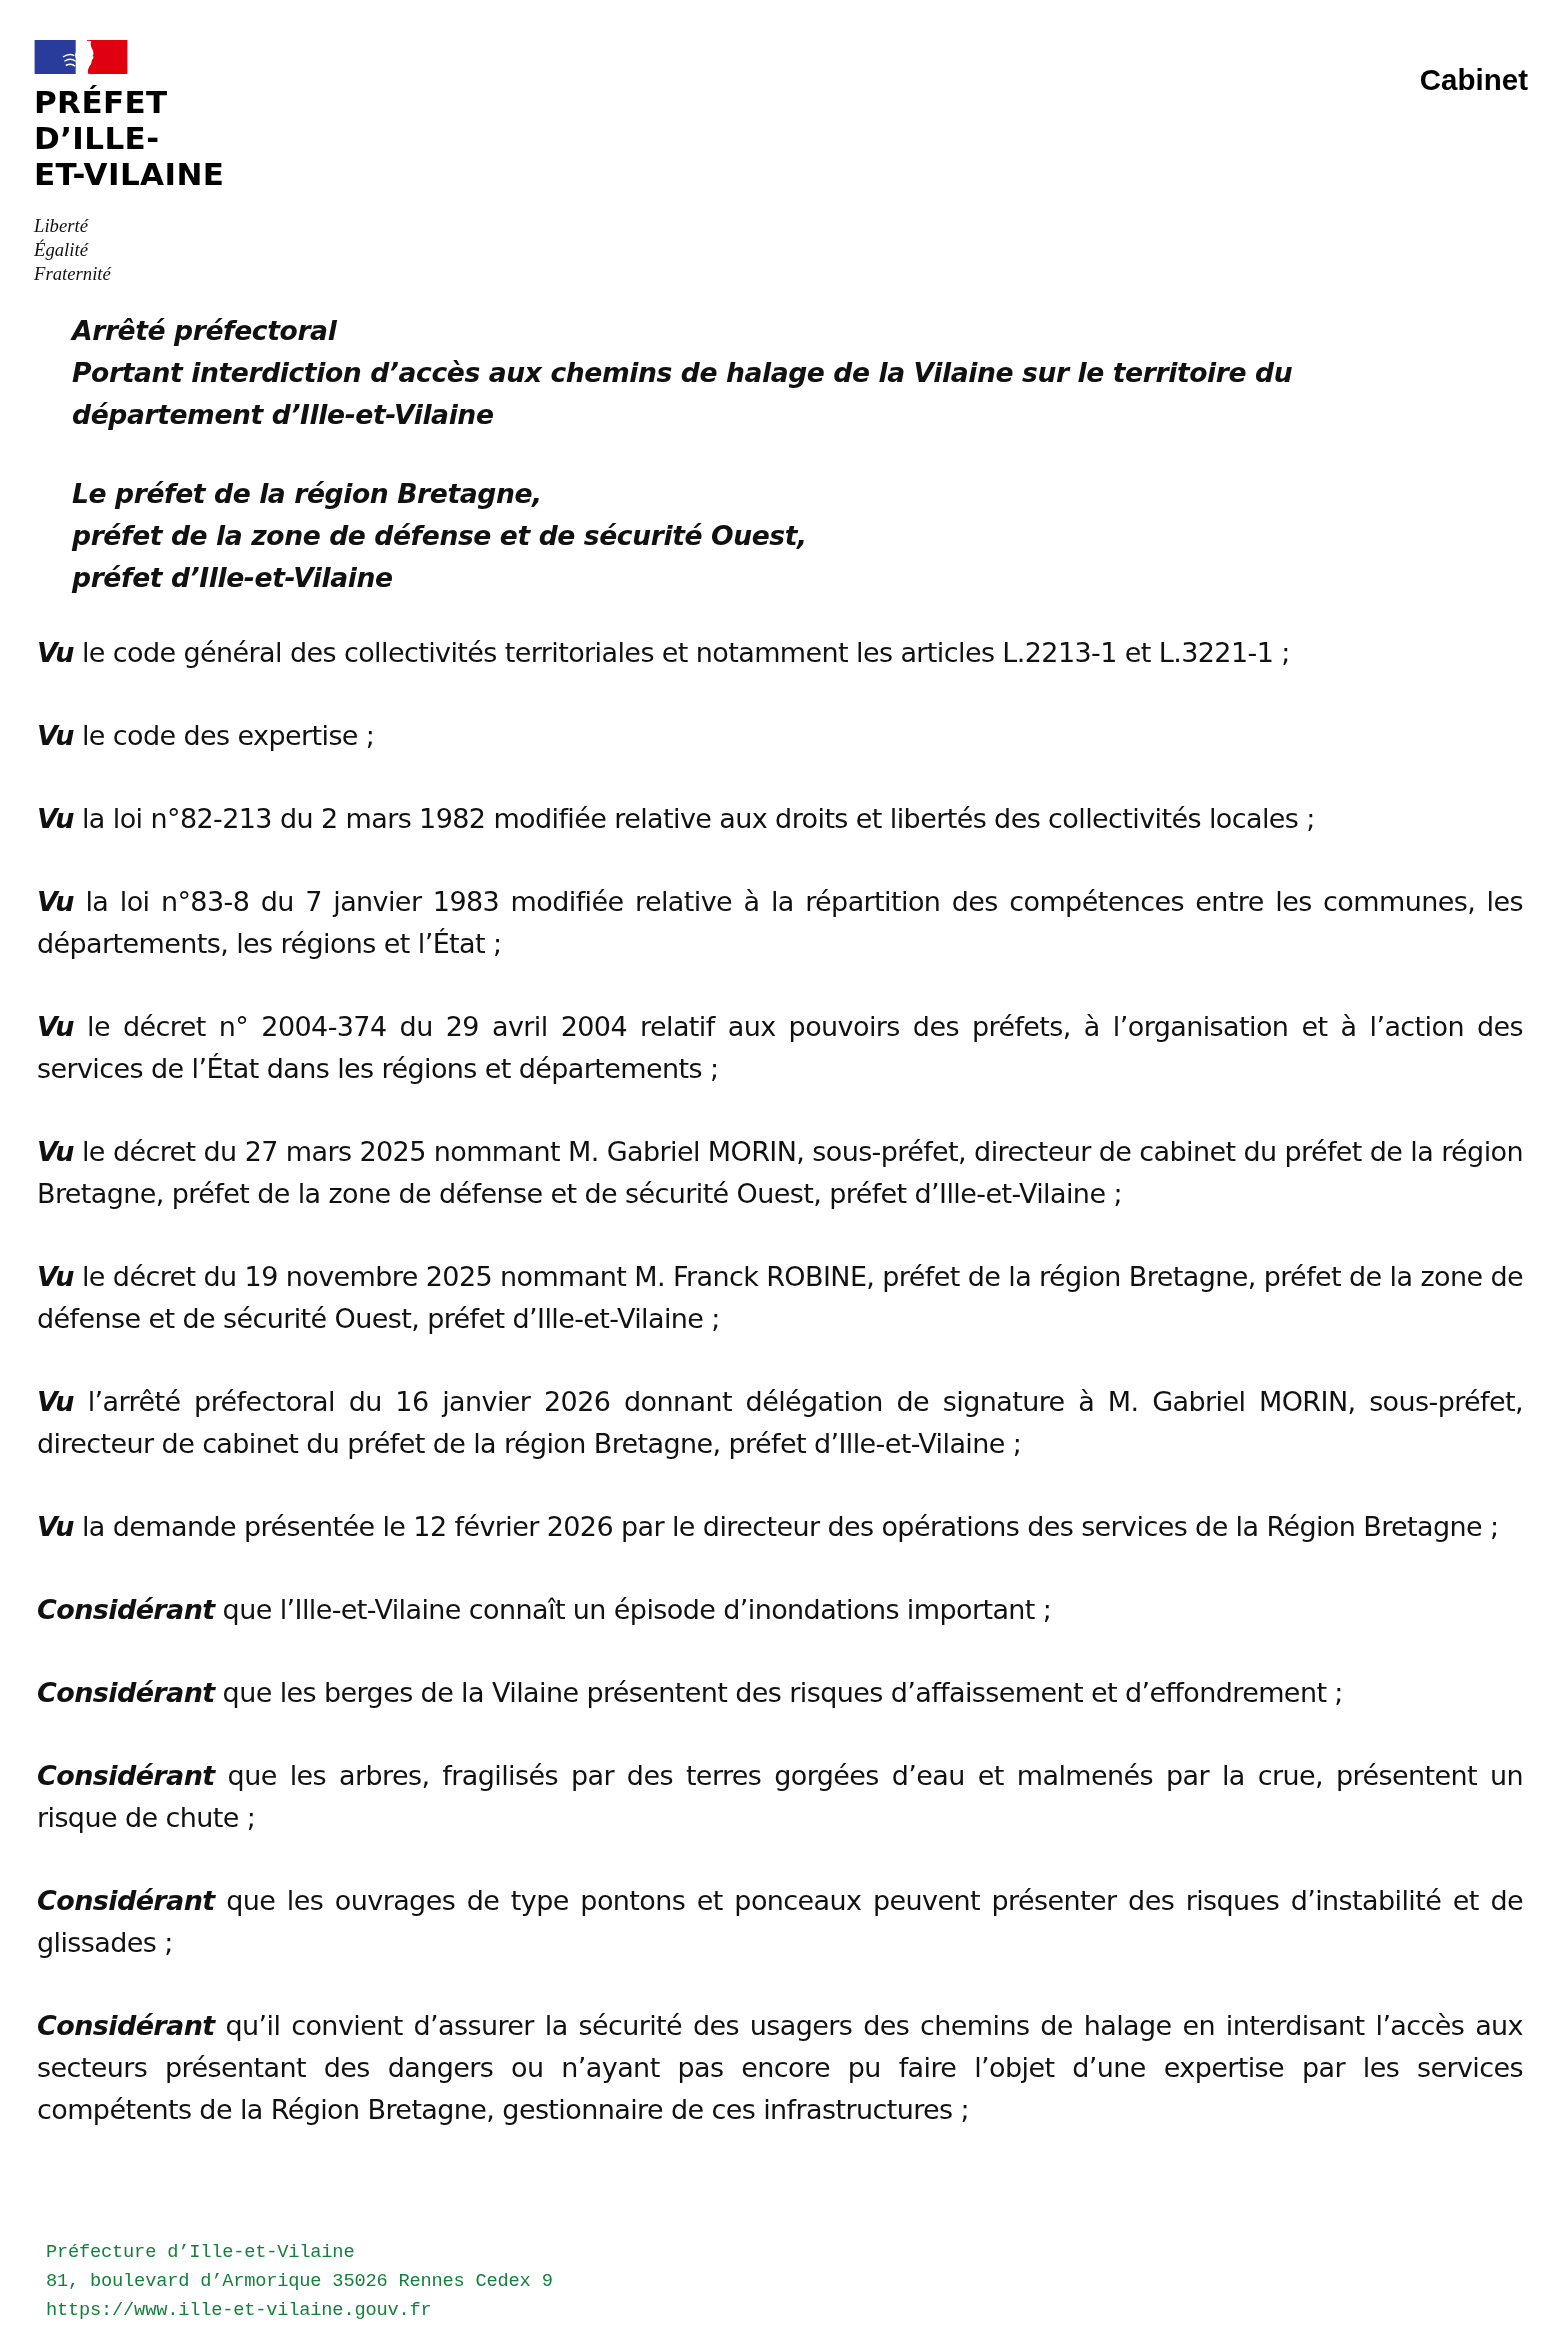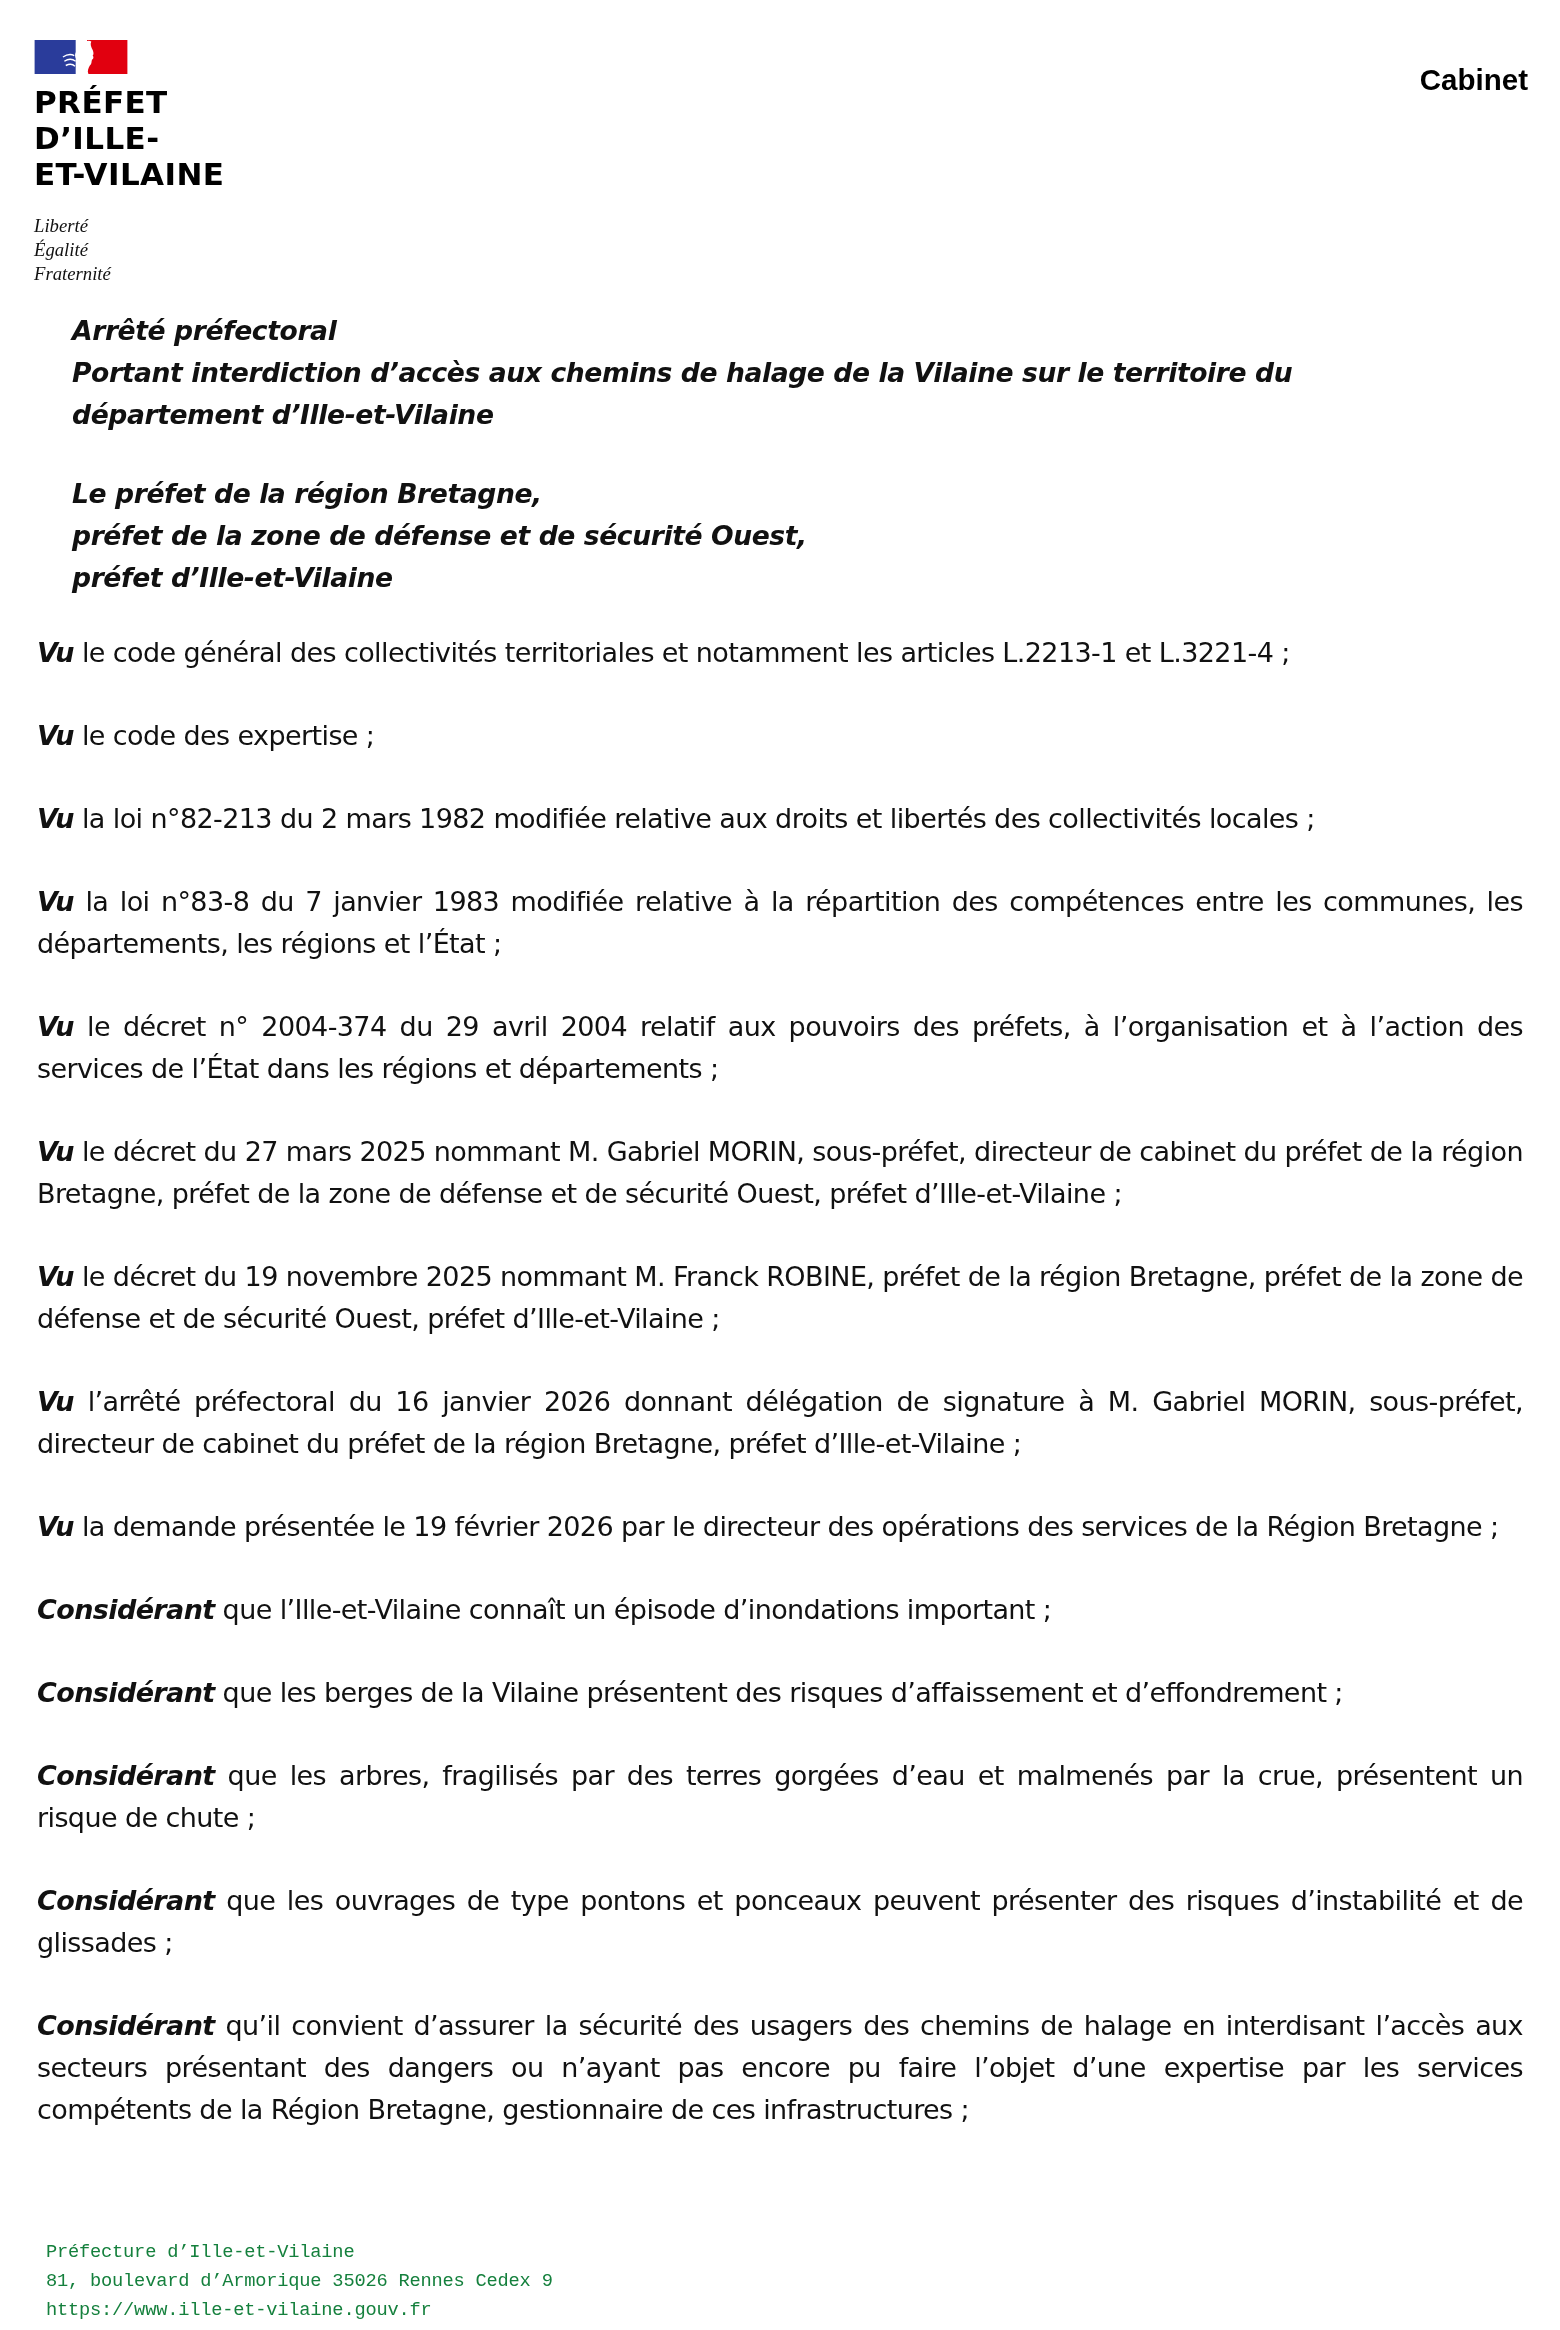--- a/index.html
+++ b/index.html
@@ -82,29 +82,29 @@
   <div>Arrêté préfectoral</div>
   <div>Portant interdiction d’accès aux chemins de halage de la Vilaine sur le territoire du</div>
   <div>département d’Ille-et-Vilaine</div>
   <div class="gap"></div>
   <div>Le préfet de la région Bretagne,</div>
   <div>préfet de la zone de défense et de sécurité Ouest,</div>
   <div>préfet d’Ille-et-Vilaine</div>
 </div>
 
 <div class="body-text" id="body-text">
-    <p class="para"><span class="kw">Vu</span><span> le code général des collectivités territoriales et notamment les articles L.2213-1 et L.3221-4 ;</span></p>
+    <p class="para"><span class="kw">Vu</span><span> le code général des collectivités territoriales et notamment les articles L.2213-1 et L.3221-1 ;</span></p>
     <p class="para"><span class="kw">Vu</span><span> le code des expertise ;</span></p>
     <p class="para"><span class="kw">Vu</span><span> la loi n°82-213 du 2 mars 1982 modifiée relative aux droits et libertés des collectivités locales ;</span></p>
     <p class="para"><span class="kw">Vu</span><span> la loi n°83-8 du 7 janvier 1983 modifiée relative à la répartition des compétences entre les communes, les départements, les régions et l’État ;</span></p>
     <p class="para"><span class="kw">Vu</span><span> le décret n° 2004-374 du 29 avril 2004 relatif aux pouvoirs des préfets, à l’organisation et à l’action des services de l’État dans les régions et départements ;</span></p>
     <p class="para"><span class="kw">Vu</span><span> le décret du 27 mars 2025 nommant M. Gabriel MORIN, sous-préfet, directeur de cabinet du préfet de la région Bretagne, préfet de la zone de défense et de sécurité Ouest, préfet d’Ille-et-Vilaine ;</span></p>
     <p class="para"><span class="kw">Vu</span><span> le décret du 19 novembre 2025 nommant M. Franck ROBINE, préfet de la région Bretagne, préfet de la zone de défense et de sécurité Ouest, préfet d’Ille-et-Vilaine ;</span></p>
     <p class="para"><span class="kw">Vu</span><span> l’arrêté préfectoral du 16 janvier 2026 donnant délégation de signature à M. Gabriel MORIN, sous-préfet, directeur de cabinet du préfet de la région Bretagne, préfet d’Ille-et-Vilaine ;</span></p>
-    <p class="para"><span class="kw">Vu</span><span> la demande présentée le 19 février 2026 par le directeur des opérations des services de la Région Bretagne ;</span></p>
+    <p class="para"><span class="kw">Vu</span><span> la demande présentée le 12 février 2026 par le directeur des opérations des services de la Région Bretagne ;</span></p>
     <p class="para"><span class="kw">Considérant</span><span> que l’Ille-et-Vilaine connaît un épisode d’inondations important ;</span></p>
     <p class="para"><span class="kw">Considérant</span><span> que les berges de la Vilaine présentent des risques d’affaissement et d’effondrement ;</span></p>
     <p class="para"><span class="kw">Considérant</span><span> que les arbres, fragilisés par des terres gorgées d’eau et malmenés par la crue, présentent un risque de chute ;</span></p>
     <p class="para"><span class="kw">Considérant</span><span> que les ouvrages de type pontons et ponceaux peuvent présenter des risques d’instabilité et de glissades ;</span></p>
     <p class="para"><span class="kw">Considérant</span><span> qu’il convient d’assurer la sécurité des usagers des chemins de halage en interdisant l’accès aux secteurs présentant des dangers ou n’ayant pas encore pu faire l’objet d’une expertise par les services compétents de la Région Bretagne, gestionnaire de ces infrastructures ;</span></p>
   </div>
 
 <div class="footer">
   <div>Préfecture d’Ille-et-Vilaine</div>
   <div>81, boulevard d’Armorique 35026 Rennes Cedex 9</div>

